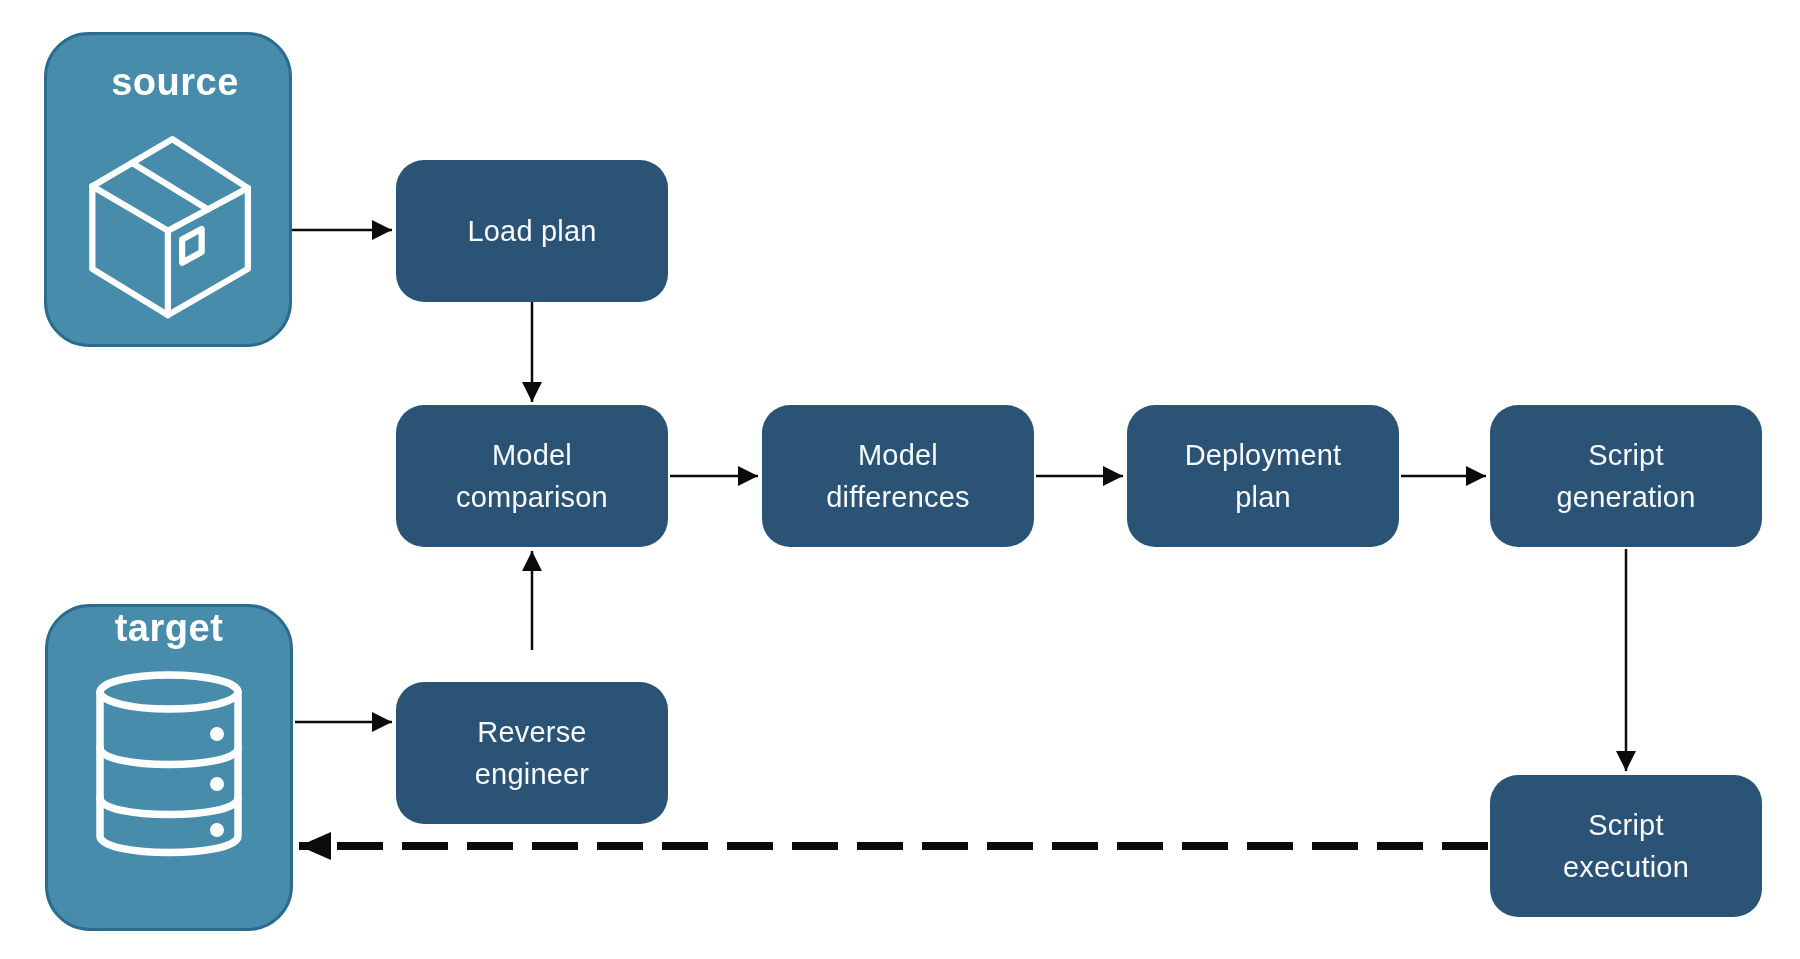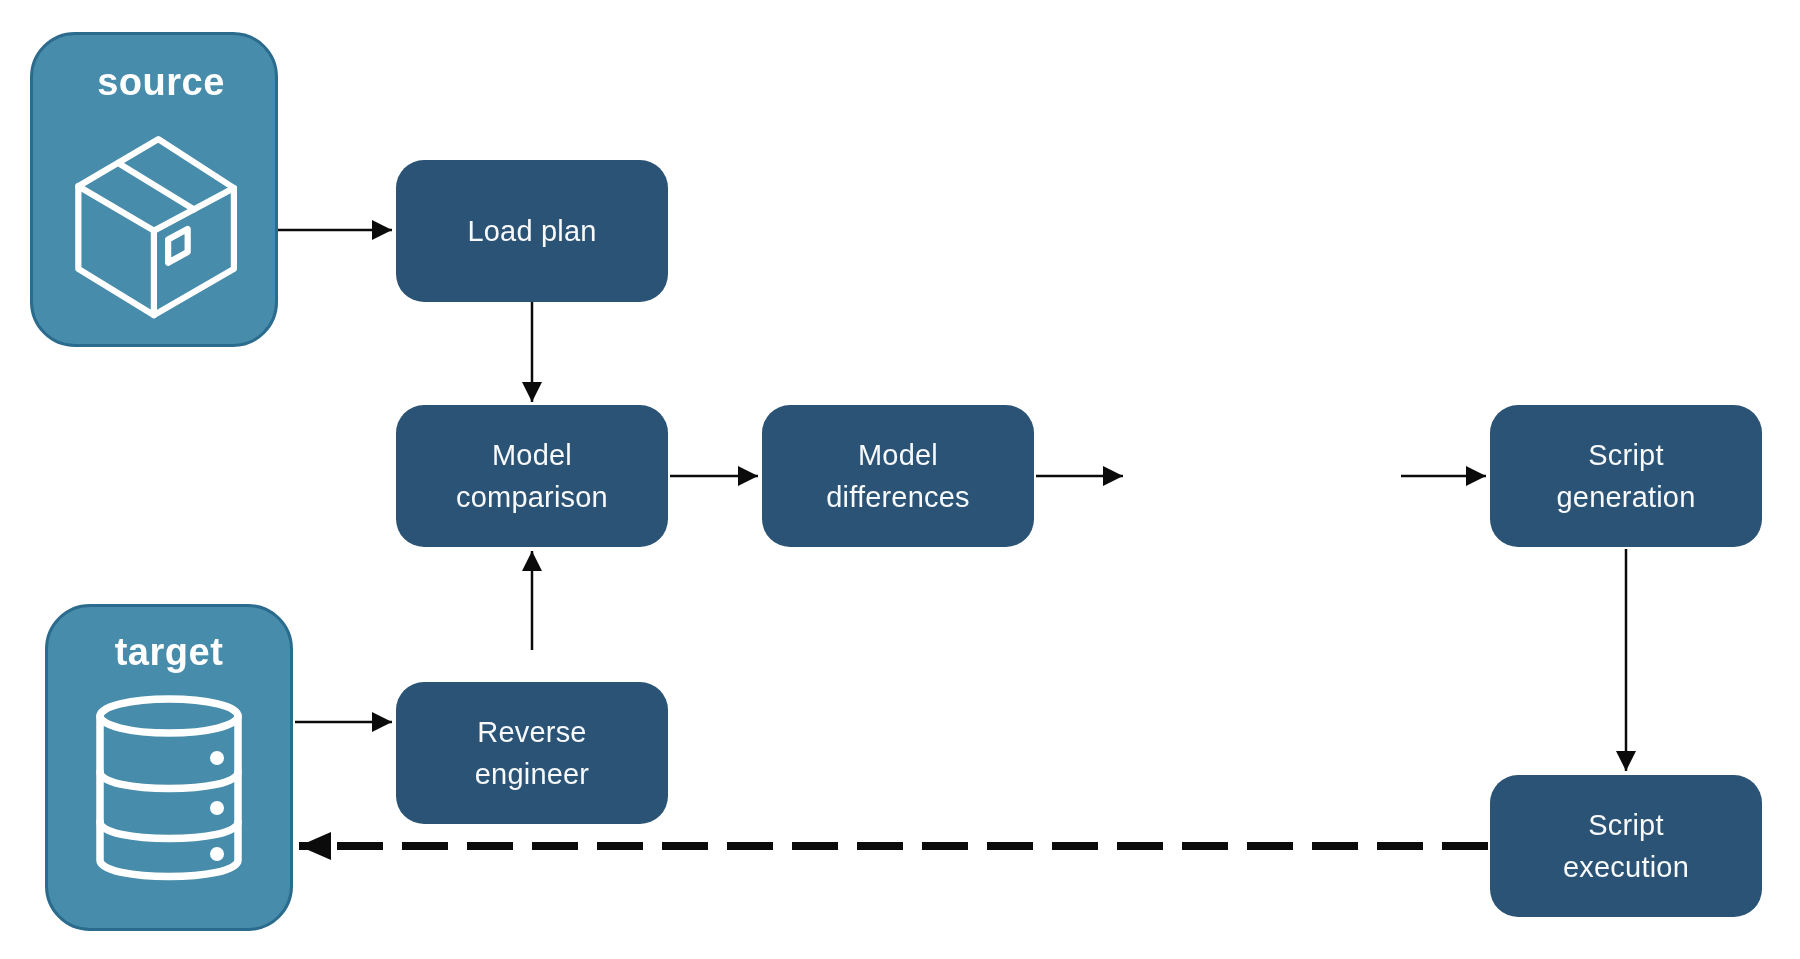--- a/index.html
+++ b/index.html
@@ -46,24 +46,24 @@
     flex-direction: column;
     align-items: center;
   }
   .endpoint-label {
     color: #ffffff;
     font-size: 38px;
     font-weight: bold;
     letter-spacing: 0.5px;
     text-align: center;
   }
-  .ep-source { left: 30px; top: 32px; width: 248px; height: 315px; padding-left: 14px; }
+  .ep-source { left: 44px; top: 32px; width: 248px; height: 315px; padding-left: 14px; }
   .ep-target { left: 45px; top: 604px; width: 248px; height: 327px; }
   .ep-source .endpoint-label { margin-top: 26px; }
-  .ep-target .endpoint-label { margin-top: 24px; }
+  .ep-target .endpoint-label { }
   .ep-icon { margin-top: 20px; }
 
   .n-load-model       { left: 396px;  top: 160px; }
   .n-model-comparison { left: 396px;  top: 405px; }
   .n-model-differences{ left: 762px;  top: 405px; }
   .n-deployment-plan  { left: 1127px; top: 405px; }
   .n-script-generation{ left: 1490px; top: 405px; }
   .n-reverse-engineer { left: 396px;  top: 651px; margin-top: 31px; }
   .n-script-execution { left: 1490px; top: 775px; }
 </style>
@@ -128,20 +128,24 @@
     <div class="node-label">Load plan</div>
   </div>
   <div class="node n-model-comparison">
     <div class="node-label">Model
 comparison</div>
   </div>
   <div class="node n-model-differences">
     <div class="node-label">Model
 differences</div>
   </div>
+  <div class="node n-deployment-plan">
+    <div class="node-label">Deployment
+plan</div>
+  </div>
   <div class="node n-script-generation">
     <div class="node-label">Script
 generation</div>
   </div>
   <div class="node n-reverse-engineer">
     <div class="node-label">Reverse
 engineer</div>
   </div>
   <div class="node n-script-execution">
     <div class="node-label">Script

